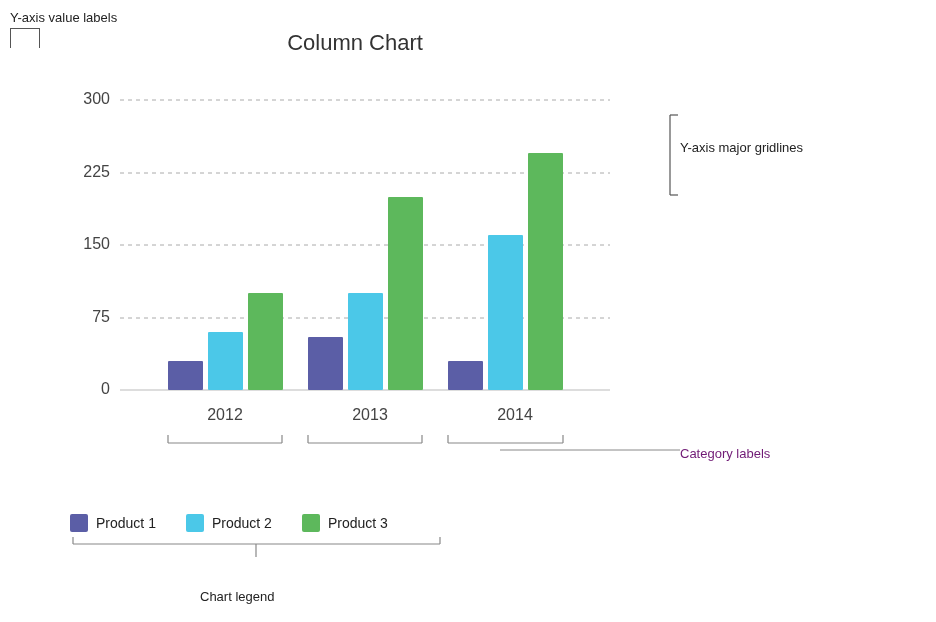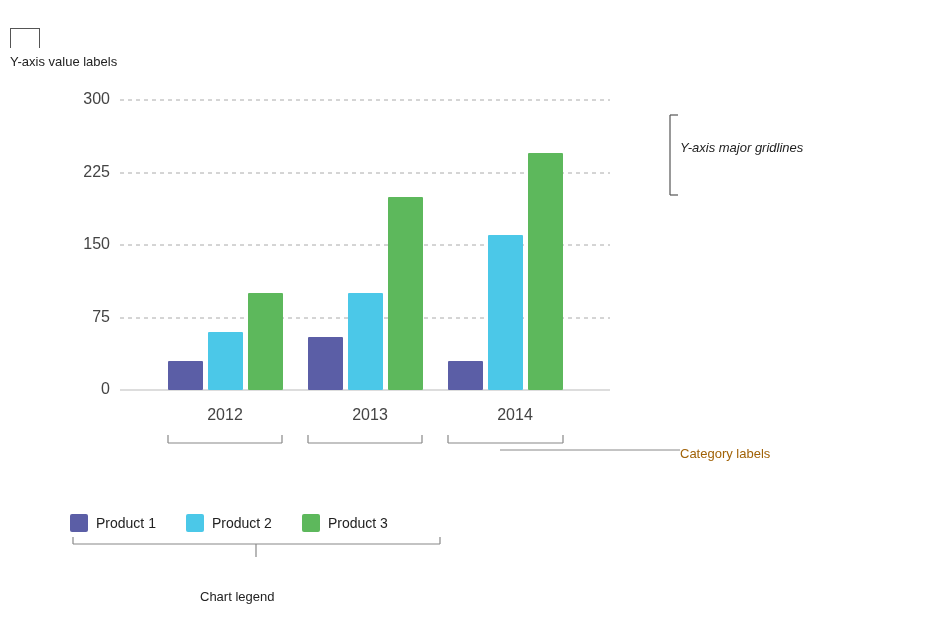--- a/index.html
+++ b/index.html
@@ -28,21 +28,20 @@
       color: #333;
     }
 
     
     .y-axis-annotation {
       position: absolute;
       top: 10px;
       left: 10px;
       font-size: 13px;
       color: #222;
-      margin-top: 44px;
     }
 
     .bracket-top-left {
       position: absolute;
       top: 28px;
       left: 10px;
       width: 30px;
       height: 20px;
       border-top: 1.5px solid #555;
       border-left: 1.5px solid #555;
@@ -78,20 +77,21 @@
 <body>
 
 <div class="page-container">
 
   <div class="y-axis-annotation">
     <span>Y-axis value labels</span>
   </div>
 
   <div class="bracket-top-left"></div>
 
+  <div class="chart-title">Column Chart</div>
 
   <svg style="position:absolute; top:60px; left:60px; width:590px; height:410px;" viewBox="0 0 590 410">
 
     <line x1="60" y1="40" x2="550" y2="40" stroke="#aaa" stroke-dasharray="4,4" stroke-width="1"></line>
 
     <line x1="60" y1="113" x2="550" y2="113" stroke="#aaa" stroke-dasharray="4,4" stroke-width="1"></line>
 
     <line x1="60" y1="185" x2="550" y2="185" stroke="#aaa" stroke-dasharray="4,4" stroke-width="1"></line>
 
     <line x1="60" y1="258" x2="550" y2="258" stroke="#aaa" stroke-dasharray="4,4" stroke-width="1"></line>
@@ -133,31 +133,31 @@
     <line x1="248" y1="375" x2="248" y2="383" stroke="#888" stroke-width="1.2"></line>
     <line x1="248" y1="383" x2="362" y2="383" stroke="#888" stroke-width="1.2"></line>
     <line x1="362" y1="383" x2="362" y2="375" stroke="#888" stroke-width="1.2"></line>
 
     <line x1="388" y1="375" x2="388" y2="383" stroke="#888" stroke-width="1.2"></line>
     <line x1="388" y1="383" x2="503" y2="383" stroke="#888" stroke-width="1.2"></line>
     <line x1="503" y1="383" x2="503" y2="375" stroke="#888" stroke-width="1.2"></line>
 
   </svg>
 
-  <div style="position:absolute; top:140px; left:680px; font-size:13px; color:#222;font-style:italic;">
+  <div style="position:absolute; top:140px; left:680px; font-size:13px; color:#222;">
     <span>Y-axis major gridlines</span>
   </div>
 
   <svg style="position:absolute; top:110px; left:650px;" width="30" height="90">
     <line x1="20" y1="5" x2="20" y2="85" stroke="#555" stroke-width="1.2"></line>
     <line x1="20" y1="5" x2="28" y2="5" stroke="#555" stroke-width="1.2"></line>
     <line x1="20" y1="85" x2="28" y2="85" stroke="#555" stroke-width="1.2"></line>
   </svg>
 
-  <div style="position:absolute; top:446px; left:680px; font-size:13px; color:#a16207;">
+  <div style="position:absolute; top:446px; left:680px; font-size:13px; color:#701a75;">
     <span>Category labels</span>
   </div>
 
   <svg style="position:absolute; top:440px; left:500px;" width="185" height="20">
     <line x1="0" y1="10" x2="180" y2="10" stroke="#888" stroke-width="1"></line>
   </svg>
 
   <div class="legend" style="position:absolute; bottom:90px; left:70px;">
     <div class="legend-item">
       <div class="legend-color-box" style="background:#5B5EA6;"></div>

